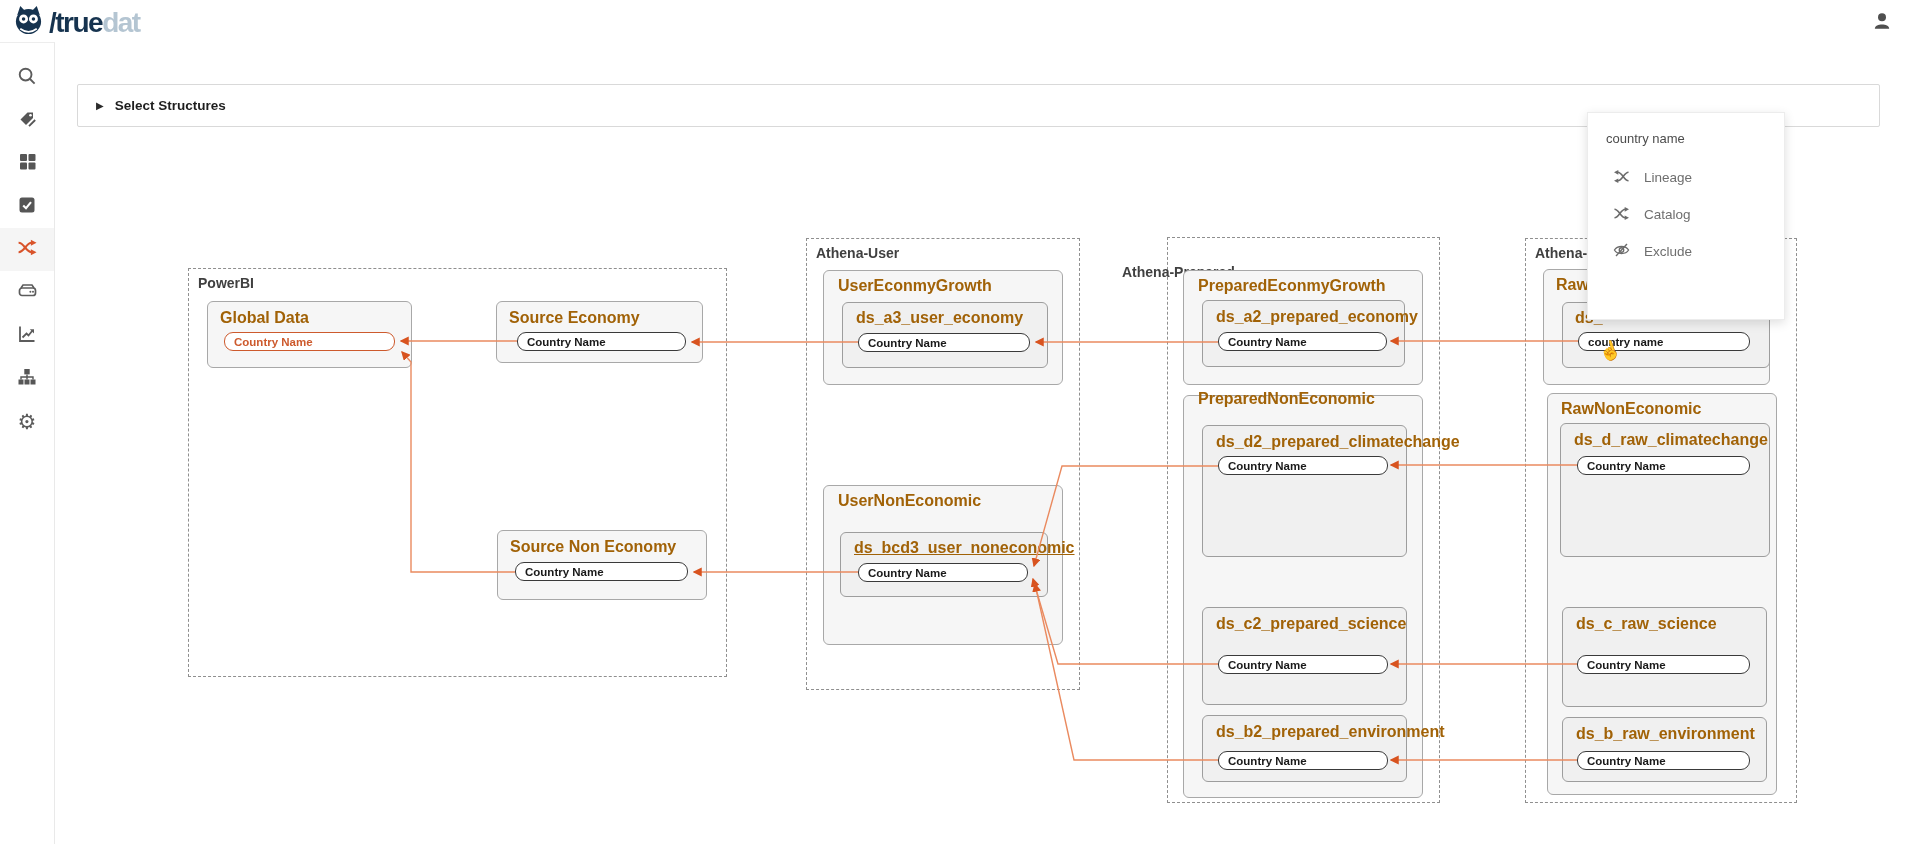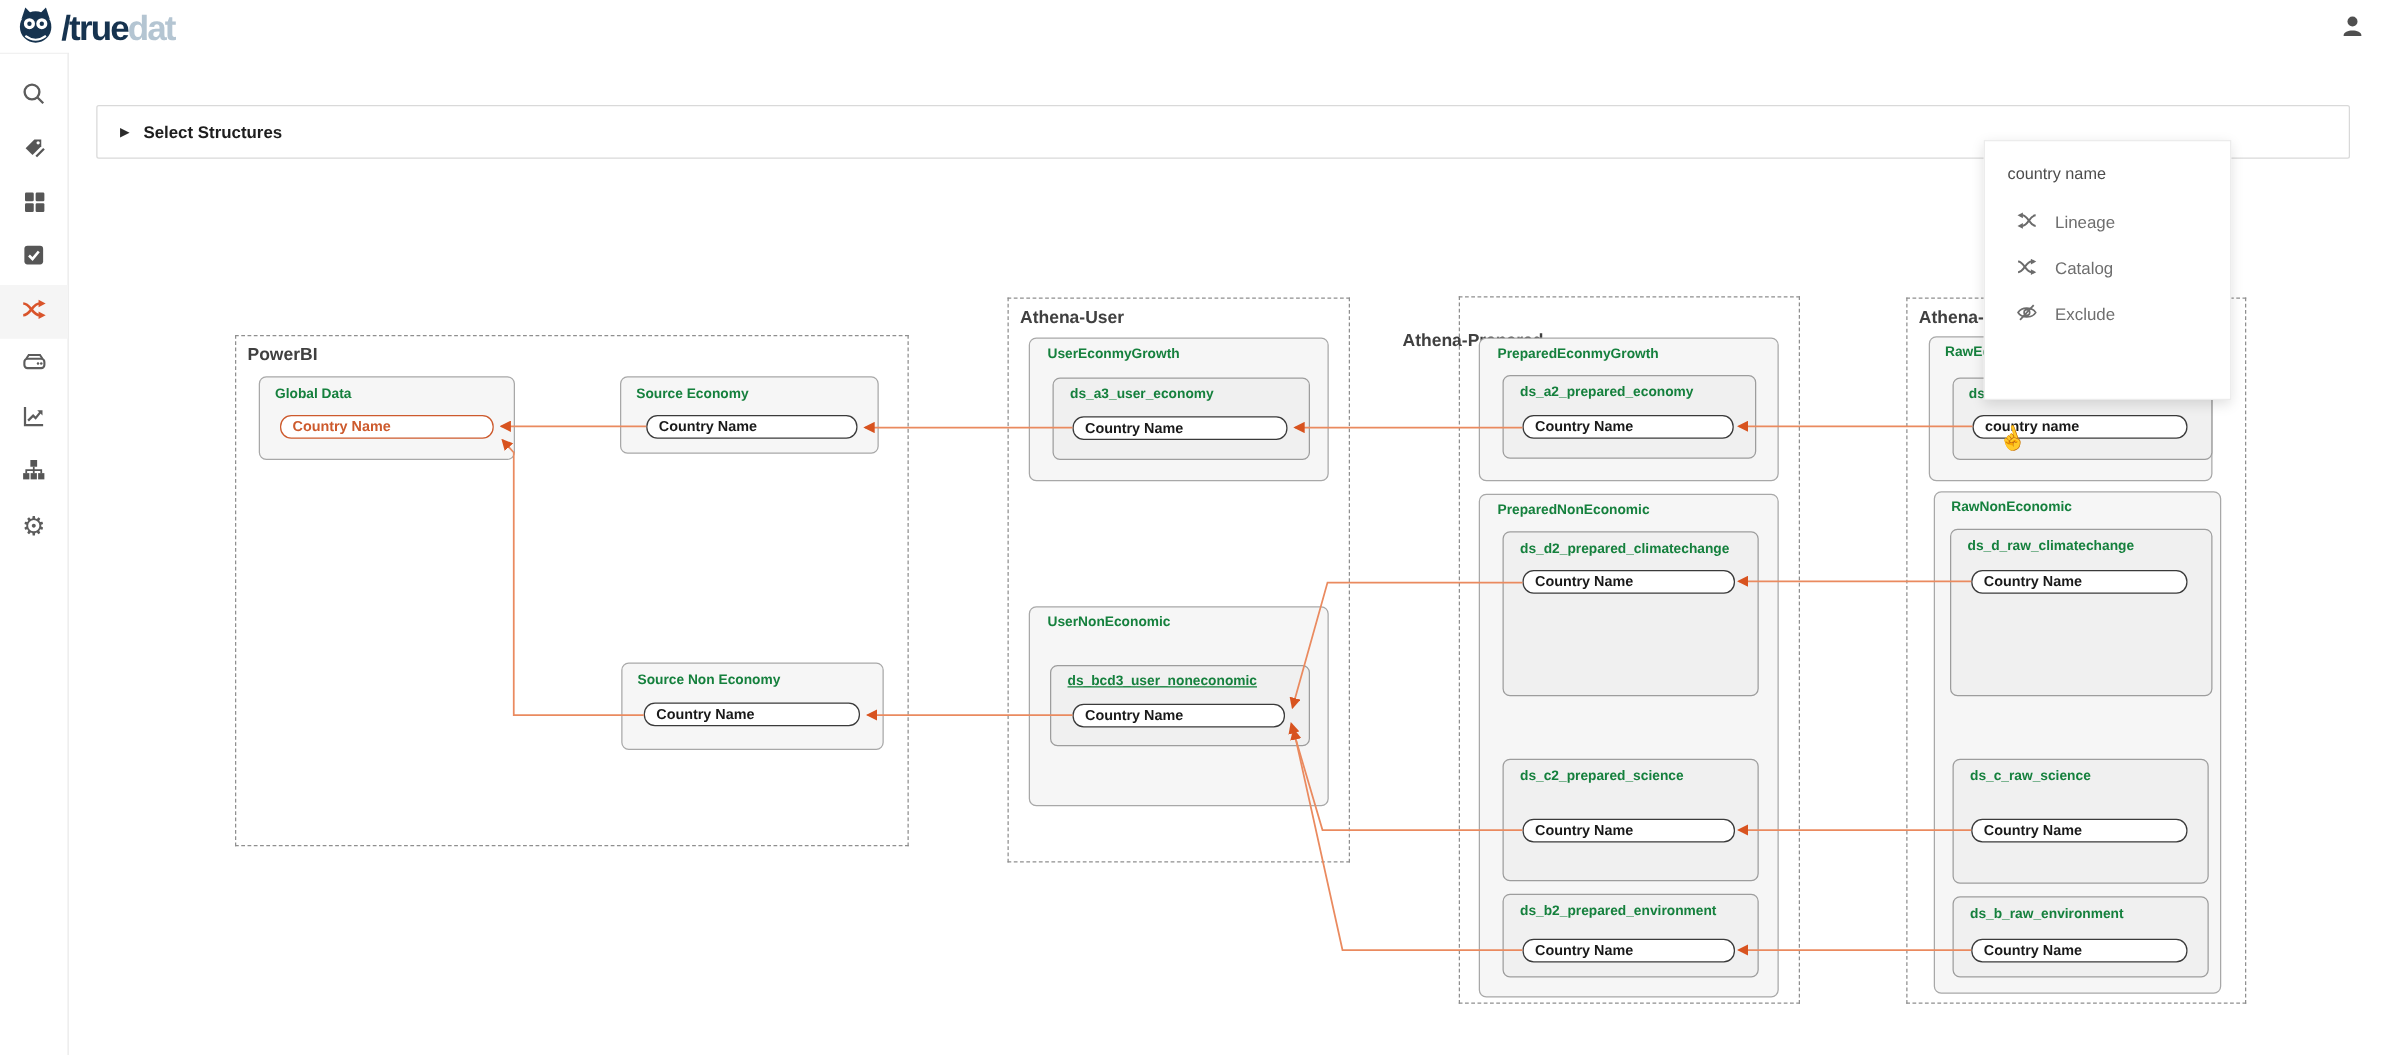--- a/index.html
+++ b/index.html
@@ -27,21 +27,21 @@
                    border:1px solid #d9d9d9; border-radius:2px; background:#fff;
                    display:flex; align-items:center; padding-left:18px; gap:11px; cursor:pointer; z-index:10; }
   .caret { font-size:10px; color:#2b2b2b; }
   .filters-label { font-size:13.5px; font-weight:700; color:#1e1e1e; }
 
   
   .group { position:absolute; border:1px dashed #8f8f8f; z-index:1; }
   .glabel { position:absolute; font-size:14px; font-weight:700; color:#404040; white-space:nowrap; z-index:2; }
   .node  { position:absolute; background:#f6f6f6; border:1px solid #a8a8a8; border-radius:6px; z-index:2; }
   .dataset { position:absolute; background:#f0f0f0; border:1px solid #9d9d9d; border-radius:6px; z-index:3; }
-  .nlabel { position:absolute; font-size:11px; font-weight:700; color:#15803d; white-space:nowrap; z-index:4; }
+  .nlabel { position:absolute; font-size:16px; font-weight:700; color:#a16207; white-space:nowrap; z-index:4; }
   .field { position:absolute; height:19px; background:#fff; border:1.4px solid #3a3a3a; border-radius:9px;
            display:flex; align-items:center; padding:0 9px; font-size:11.5px; font-weight:700;
            color:#191919; white-space:nowrap; z-index:5; cursor:pointer; }
   .field.selected { border-color:#cd5a2d; color:#cd5a2d; }
   .edges { position:absolute; left:0; top:0; z-index:6; pointer-events:none; }
 
   
   .ctx-menu { position:absolute; left:1587px; top:112px; width:198px; height:208px; background:#fff;
               border:1px solid #ececec; box-shadow:0 3px 10px rgba(0,0,0,.13); z-index:30; }
   .ctx-title { padding:18px 0 0 18px; font-size:13px; color:#4c4c4c; }
@@ -203,21 +203,21 @@
   <div class="nlabel" style="left:854px; top:539px;text-decoration:underline;">ds_bcd3_user_noneconomic</div>
   <div class="field" style="left:858px; top:563px; width:170px;">Country Name</div>
 
   <div class="node" style="left:1183px; top:270px; width:240px; height:115px;"></div>
   <div class="nlabel" style="left:1198px; top:277px;">PreparedEconmyGrowth</div>
   <div class="dataset" style="left:1202px; top:300px; width:203px; height:67px;"></div>
   <div class="nlabel" style="left:1216px; top:308px;">ds_a2_prepared_economy</div>
   <div class="field" style="left:1218px; top:332px; width:169px;">Country Name</div>
 
   <div class="node" style="left:1183px; top:395px; width:240px; height:403px;"></div>
-  <div class="nlabel" style="left:1198px; top:402px;text-align:right;">PreparedNonEconomic</div>
+  <div class="nlabel" style="left:1198px; top:390px;text-align:right;">PreparedNonEconomic</div>
   <div class="dataset" style="left:1202px; top:425px; width:205px; height:132px;"></div>
   <div class="nlabel" style="left:1216px; top:433px;">ds_d2_prepared_climatechange</div>
   <div class="field" style="left:1218px; top:456px; width:170px;">Country Name</div>
   <div class="dataset" style="left:1202px; top:607px; width:205px; height:98px;"></div>
   <div class="nlabel" style="left:1216px; top:615px;">ds_c2_prepared_science</div>
   <div class="field" style="left:1218px; top:655px; width:170px;">Country Name</div>
   <div class="dataset" style="left:1202px; top:715px; width:205px; height:67px;"></div>
   <div class="nlabel" style="left:1216px; top:723px;">ds_b2_prepared_environment</div>
   <div class="field" style="left:1218px; top:751px; width:170px;">Country Name</div>
 

